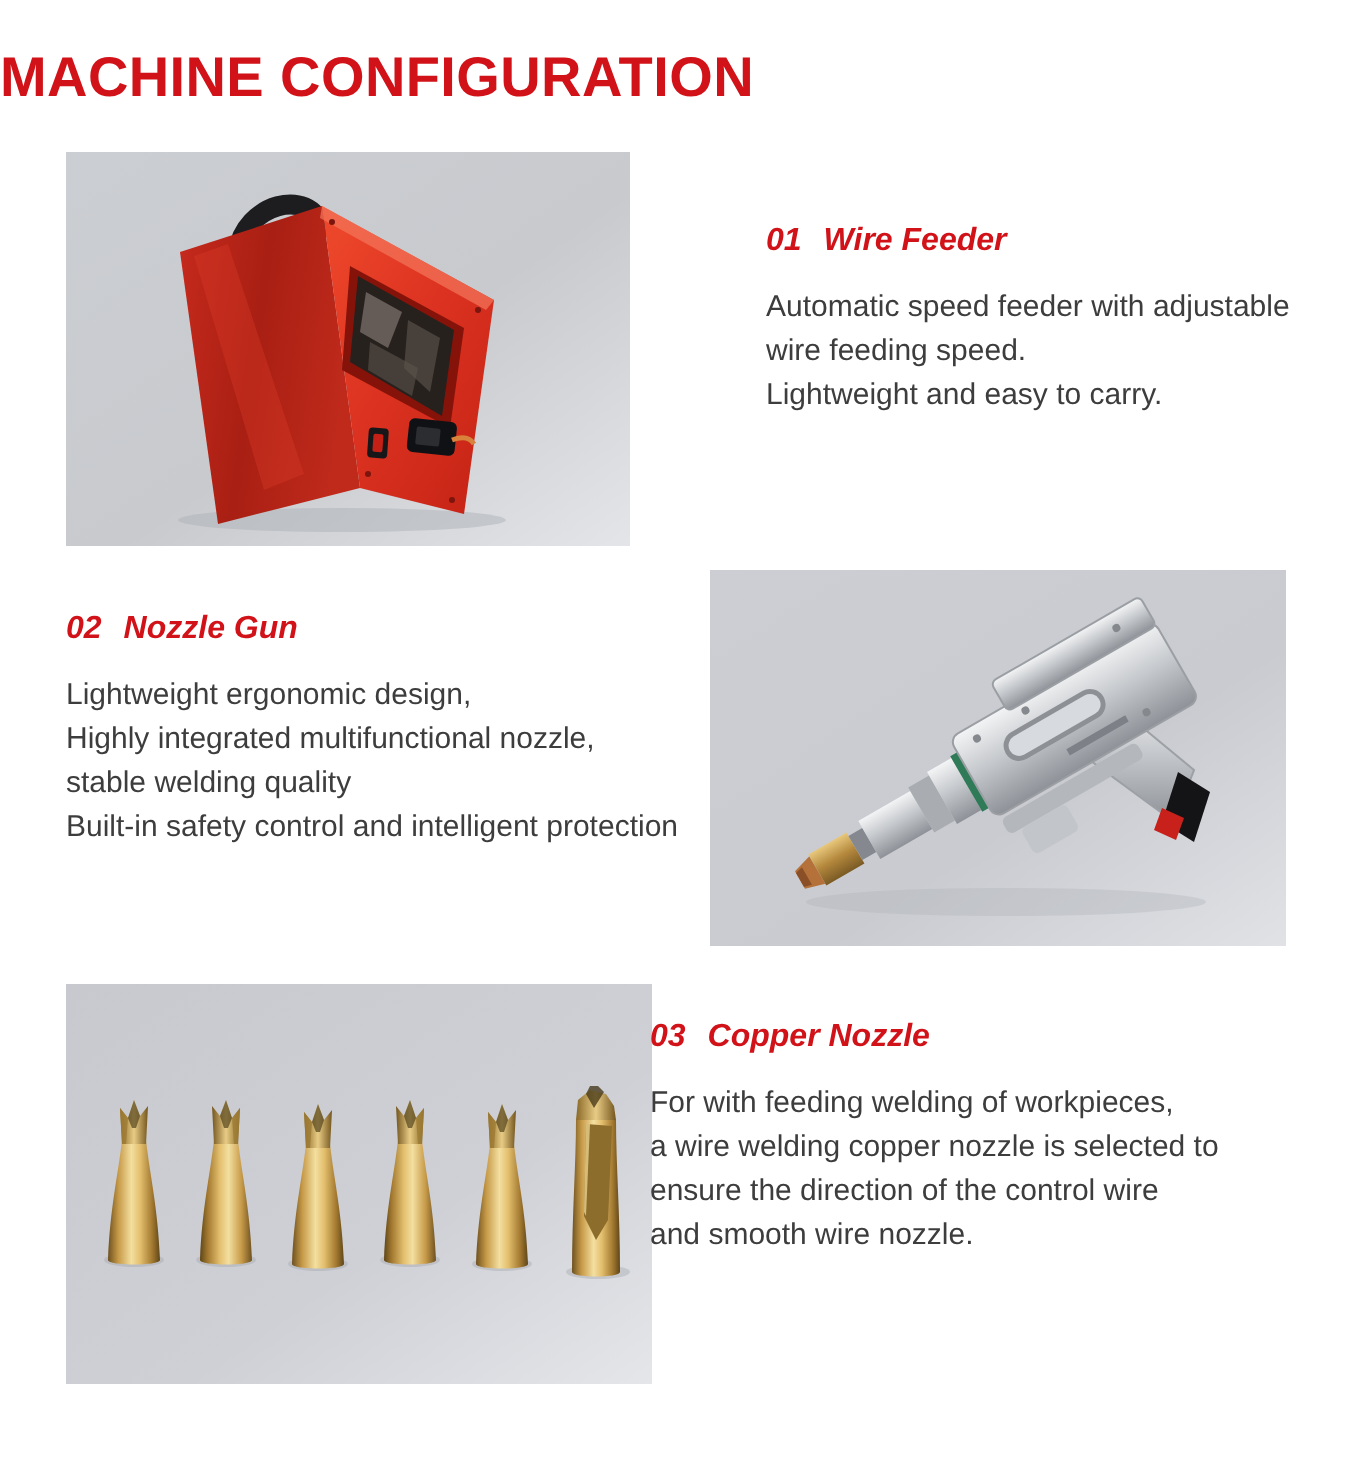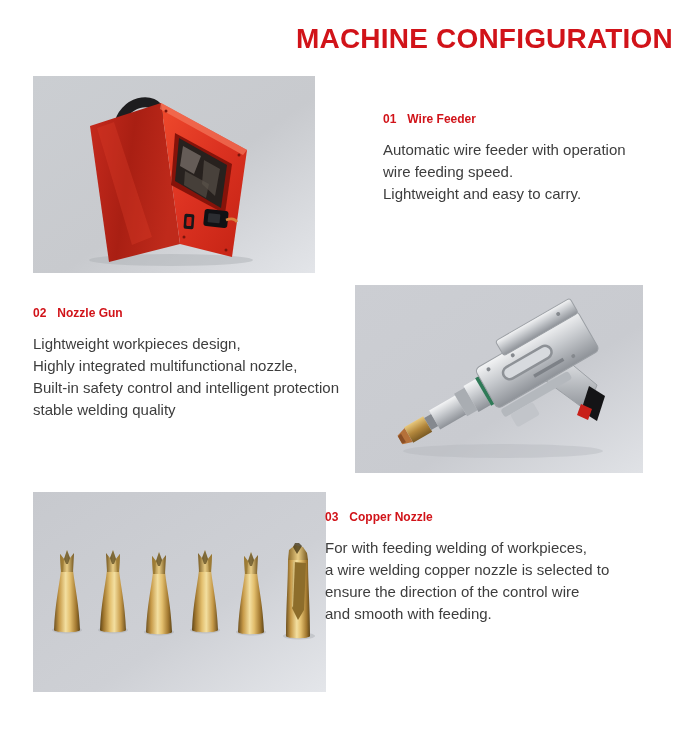--- a/index.html
+++ b/index.html
@@ -1,36 +1,36 @@
 <!DOCTYPE html>
 <html style="--accent: #d11319; --text: #3d3d3d;"><head>
 <meta charset="utf-8">
 <style>
   html,body { margin:0; padding:0; background:#ffffff; }
   body { font-family:"Liberation Sans","DejaVu Sans",sans-serif; }
   .page { position:relative; width:673px; height:731px; background:#fff; overflow:hidden; }
 
   .title {
     position:absolute; left:0; top:23px; width:673px; margin:0;
-    text-align:right; font-size:28px; font-weight:800;
+    text-align:left; font-size:28px; font-weight:800;
     letter-spacing:0.2px; color:var(--accent,#d11319);
   }
 
   .photo { position:absolute; }
   .photo svg { display:block; width:100%; height:100%; }
   .p1 { left:33px;  top:76px;  width:282px; height:197px; }
   .p2 { left:355px; top:285px; width:288px; height:188px; }
   .p3 { left:33px;  top:492px; width:293px; height:200px; }
 
   .textblock { position:absolute; }
   .t1 { left:383px; top:112px; width:285px; }
   .t2 { left:33px;  top:306px; width:330px; }
   .t3 { left:325px; top:510px; width:328px; }
 
-  .sec-head { margin:0 0 13px 0; font-size:12px; font-weight:700; color:var(--accent,#d11319); }
+  .sec-head { margin:0 0 13px 0; font-size:16px; font-weight:700; color:var(--accent,#d11319);font-style:italic; }
   .sec-head .num { margin-right:11px; }
 
   .body p { margin:0; font-size:15px; line-height:22px; color:var(--text,#3d3d3d); }
 </style>
 </head>
 <body>
 
 <div class="page">
 
   <h1 class="title">MACHINE CONFIGURATION</h1>
@@ -76,35 +76,35 @@
       <circle cx="151" cy="161" r="1.5" fill="#7c150d"></circle>
       <circle cx="193" cy="174" r="1.5" fill="#7c150d"></circle>
     </svg>
   </div>
 
   <div class="textblock t1">
     <h2 class="sec-head">
       <span class="num">01</span><span class="nm">Wire Feeder</span>
     </h2>
     <div class="body">
-      <p>Automatic wire feeder with operation</p>
+      <p>Automatic speed feeder with adjustable</p>
       <p>wire feeding speed.</p>
       <p>Lightweight and easy to carry.</p>
     </div>
   </div>
 
   <div class="textblock t2">
     <h2 class="sec-head">
       <span class="num">02</span><span class="nm">Nozzle Gun</span>
     </h2>
     <div class="body">
-      <p>Lightweight workpieces design,</p>
+      <p>Lightweight ergonomic design,</p>
       <p>Highly integrated multifunctional nozzle,</p>
+      <p>stable welding quality</p>
       <p>Built-in safety control and intelligent protection</p>
-      <p>stable welding quality</p>
     </div>
   </div>
 
   <div class="photo p2">
     <svg viewBox="0 0 288 188" preserveAspectRatio="none">
       <defs>
         <linearGradient id="wgBg" x1="0" y1="0" x2="1" y2="1">
           <stop offset="0" stop-color="#ccced3"></stop>
           <stop offset="0.6" stop-color="#c9cbd0"></stop>
           <stop offset="1" stop-color="#e0e2e6"></stop>
@@ -197,17 +197,17 @@
   </div>
 
   <div class="textblock t3">
     <h2 class="sec-head">
       <span class="num">03</span><span class="nm">Copper Nozzle</span>
     </h2>
     <div class="body">
       <p>For with feeding welding of workpieces,</p>
       <p>a wire welding copper nozzle is selected to</p>
       <p>ensure the direction of the control wire</p>
-      <p>and smooth with feeding.</p>
+      <p>and smooth wire nozzle.</p>
     </div>
   </div>
 
 </div>
 
 </body></html>

